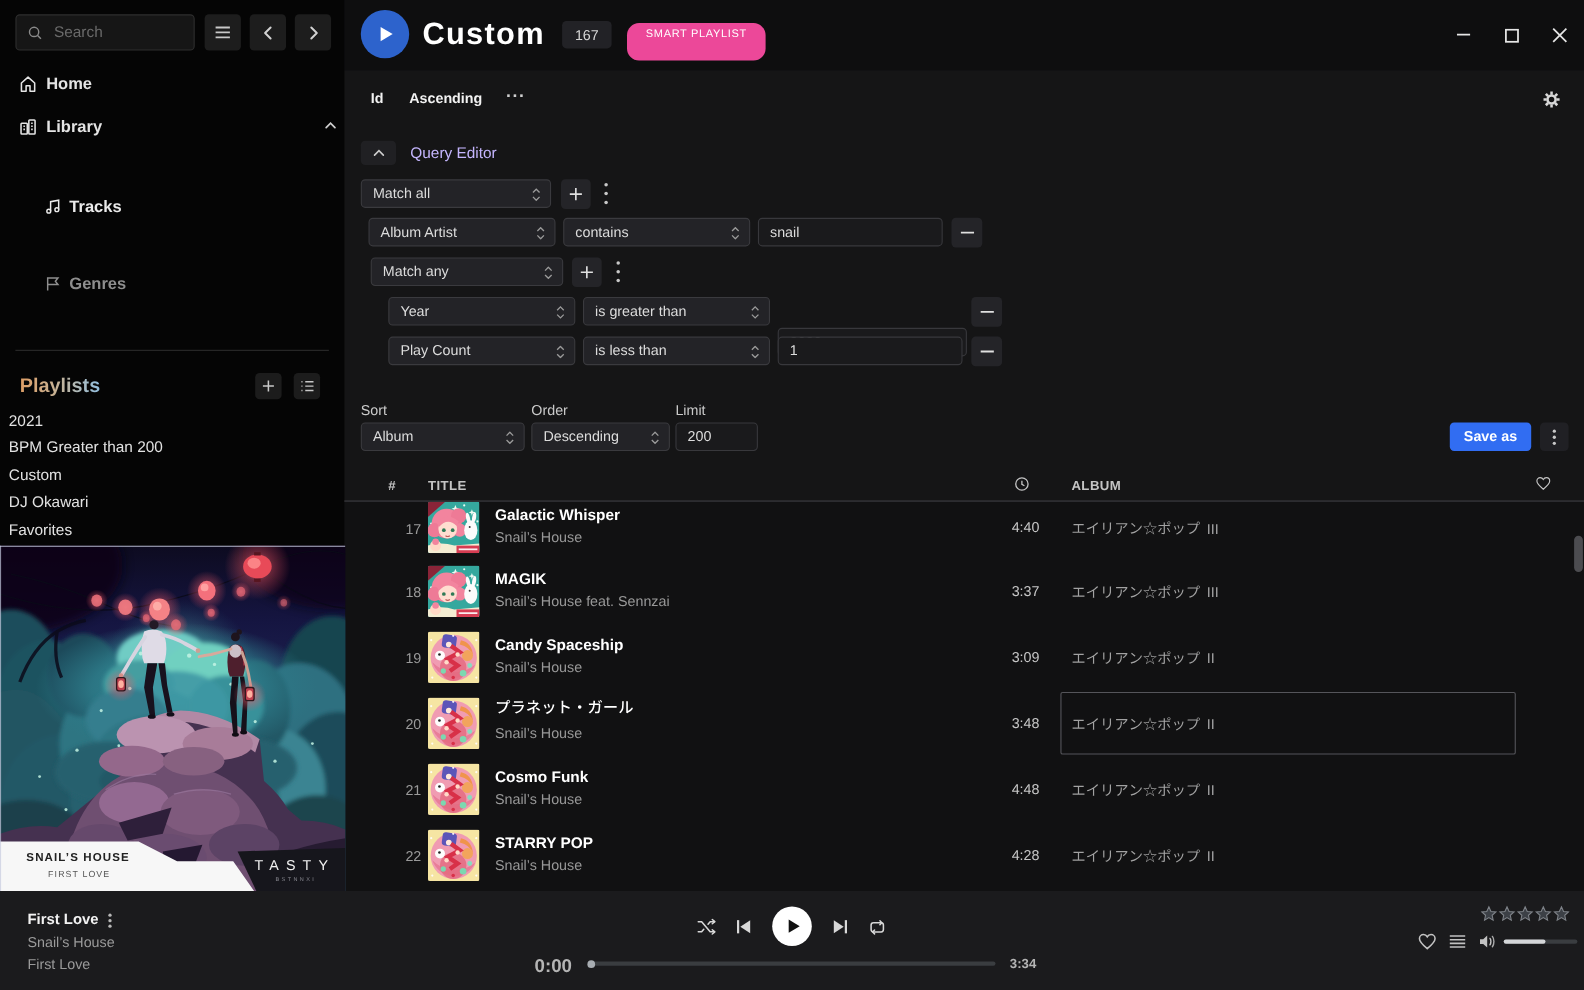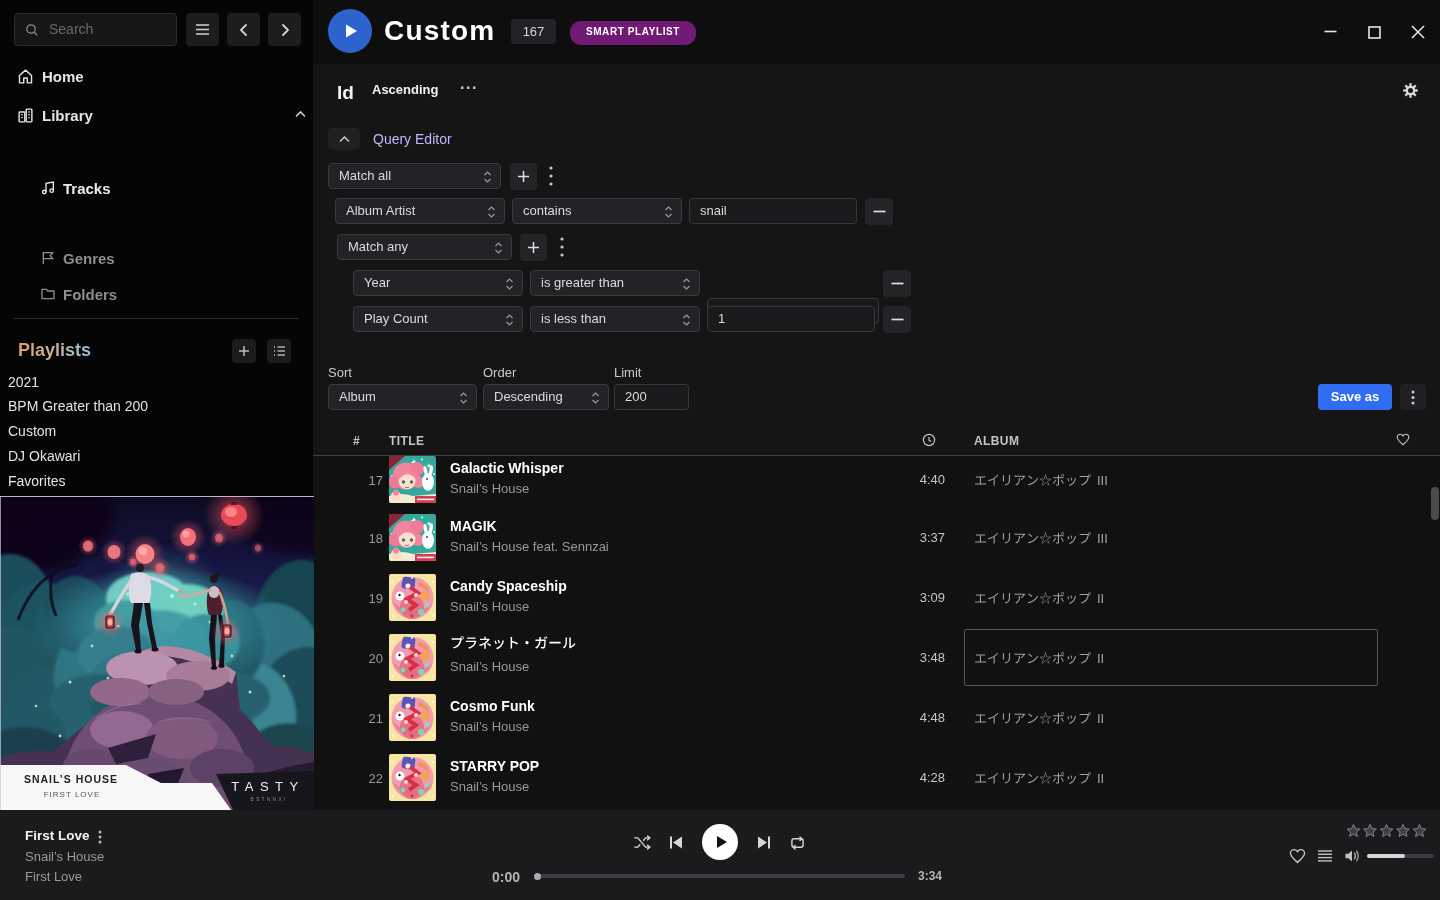--- a/index.html
+++ b/index.html
@@ -93,28 +93,20 @@
       <span class="t">Tracks</span>
     </div>
   <div class="nav2 dim" style="top:241px">
       <svg width="16" height="16" viewBox="0 0 24 24">
         <g fill="none" stroke="#8e8e8e" stroke-width="2">
           <path d="M5 21 V4 H19 L15.5 8.5 L19 13 H5"></path>
         </g>
       </svg>
       <span class="t">Genres</span>
     </div>
-  <div class="nav2 dim" style="top:277px">
-      <svg width="16" height="16" viewBox="0 0 24 24">
-        <g fill="none" stroke="#8e8e8e" stroke-width="2">
-          <path d="M3 19 V5 H9.5 L11.5 7.5 H21 V19 Z" stroke-linejoin="round"></path>
-        </g>
-      </svg>
-      <span class="t">Folders</span>
-    </div>
   <div class="abs" style="left:14px;top:318px;width:285px;height:1px;background:#2b2b2b"></div>
 
   <div class="abs" style="left:18px;top:340px;font-size:18px;font-weight:700;background:linear-gradient(90deg,#dd9e66,#c8b294 45%,#93bfdf);-webkit-background-clip:text;background-clip:text;color:transparent;">Playlists</div>
   <div class="btn" style="left:232px;top:339px;width:24px;height:24px;background:#1c1c1c">
       <svg width="12" height="12" viewBox="0 0 12 12">
         <g stroke="#c8c8c8" stroke-width="1.4">
           <line x1="6" y1="1" x2="6" y2="11"></line>
           <line x1="1" y1="6" x2="11" y2="6"></line>
         </g>
       </svg>
@@ -147,36 +139,36 @@
   </svg>
 
 <div id="main">
   <div id="titlebar">
     <div class="abs" style="left:15px;top:9px;width:44px;height:44px;border-radius:50%;background:#2d63cc"></div>
     <svg class="abs" style="left:32px;top:23px" width="13" height="16" viewBox="0 0 13 16">
         <path d="M1 1.5 L12 8 L1 14.5 Z" fill="#fff"></path>
       </svg>
     <div class="abs" style="left:71px;top:15px;font-size:28px;font-weight:700;color:#fff;letter-spacing:1.2px">Custom</div>
     <div class="abs" style="left:198px;top:19px;width:45px;height:25px;background:#222226;border-radius:4px;color:#d6d6d6;font-size:13px;text-align:center;line-height:25px">167</div>
-    <div class="abs" style="left:257px;top:21px;width:126px;height:24px;background:#701a75;border-radius:11px;color:#fff;font-size:10px;font-weight:700;letter-spacing:.6px;text-align:center;line-height:21px">SMART PLAYLIST</div>
+    <div class="abs" style="left:257px;top:21px;width:126px;height:34px;background:#ec4899;border-radius:11px;color:#fff;font-size:10px;font-weight:400;letter-spacing:.6px;text-align:center;line-height:21px">SMART PLAYLIST</div>
     <svg class="abs" style="left:1011px;top:25px" width="13" height="13" viewBox="0 0 13 13">
         <line x1="0.5" y1="6.5" x2="12.5" y2="6.5" stroke="#e6e6e6" stroke-width="1.6"></line>
       </svg>
     <svg class="abs" style="left:1055px;top:26px" width="13" height="13" viewBox="0 0 13 13">
         <rect x="1" y="1" width="11" height="11" fill="none" stroke="#e6e6e6" stroke-width="1.6"></rect>
       </svg>
     <svg class="abs" style="left:1098px;top:25px" width="14" height="14" viewBox="0 0 14 14">
         <g stroke="#e6e6e6" stroke-width="1.6">
           <line x1="1" y1="1" x2="13" y2="13"></line>
           <line x1="13" y1="1" x2="1" y2="13"></line>
         </g>
       </svg>
   </div>
 
-  <div class="abs" style="left:24px;top:82px;font-size:19px;font-weight:700;color:#f2f2f2">Id</div>
+  <div class="abs" style="left:24px;top:82px;font-size:13px;font-weight:700;color:#f2f2f2">Id</div>
   <div class="abs" style="left:59px;top:82px;font-size:13px;font-weight:700;color:#f2f2f2">Ascending</div>
   <div class="abs" style="left:147px;top:75px;font-size:16px;font-weight:700;color:#cfcfcf;letter-spacing:1.5px">...</div>
   <svg class="abs" style="left:1089px;top:82px" width="17" height="17" viewBox="0 0 20 20">
       <g stroke="#d8d8d8" stroke-width="2.7" fill="none">
         <circle cx="10" cy="10" r="4.3"></circle>
         <line x1="18.6" y1="10" x2="15.2" y2="10"></line>
         <line x1="16.1" y1="16.1" x2="13.7" y2="13.7"></line>
         <line x1="10" y1="18.6" x2="10" y2="15.2"></line>
         <line x1="3.9" y1="16.1" x2="6.3" y2="13.7"></line>
         <line x1="1.4" y1="10" x2="4.8" y2="10"></line>
@@ -507,21 +499,21 @@
         <path d="M2 1.5 L11 7.5 L2 13.5 Z"></path>
       </g>
     </svg>
   <svg class="abs" style="left:789px;top:26px" width="17" height="14" viewBox="0 0 24 20">
       <g fill="none" stroke="#d8d8d8" stroke-width="2" stroke-linecap="round" stroke-linejoin="round">
         <path d="M8 4 H17 C18.7 4 20 5.3 20 7 V13 C20 14.7 18.7 16 17 16 H7 C5.3 16 4 14.7 4 13 V7 C4 5.3 5.3 4 7 4"></path>
         <path d="M15.5 1.5 L18 4 L15.5 6.5"></path>
         <path d="M8.5 13.5 L6 16 L8.5 18.5"></path>
       </g>
     </svg>
-  <div class="abs" style="left:480px;top:59px;width:40px;text-align:right;font-size:14px;color:#b4b4b4;font-weight:700">0:00</div>
+  <div class="abs" style="left:480px;top:59px;width:40px;text-align:right;font-size:17px;color:#b4b4b4;font-weight:700">0:00</div>
   <div class="abs" style="left:535px;top:64px;width:370px;height:4px;background:#3a3d40;border-radius:2px"></div>
   <div class="abs" style="left:534px;top:62.5px;width:7px;height:7px;border-radius:50%;background:#a8adb2"></div>
   <div class="abs" style="left:918px;top:59px;font-size:12px;color:#b4b4b4;font-weight:700">3:34</div>
   <svg class="abs" style="left:1346px;top:13px" width="81" height="15" viewBox="0 0 81 15">
       <g fill="#3c4046" stroke="#7e8288" stroke-width="1">
         <path id="st" d="M7.5 1.4 L9.4 5.6 L13.9 6.1 L10.5 9.1 L11.4 13.5 L7.5 11.2 L3.6 13.5 L4.5 9.1 L1.1 6.1 L5.6 5.6 Z"></path>
         <use href="#st" x="16.5"></use>
         <use href="#st" x="33"></use>
         <use href="#st" x="49.5"></use>
         <use href="#st" x="66"></use>

